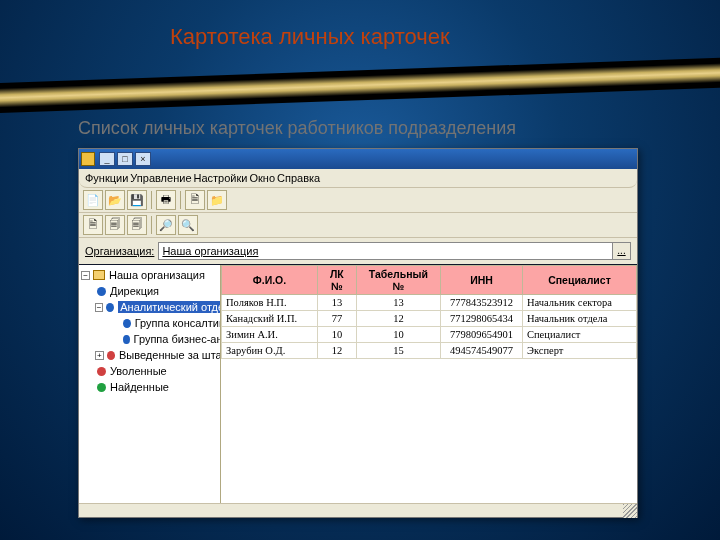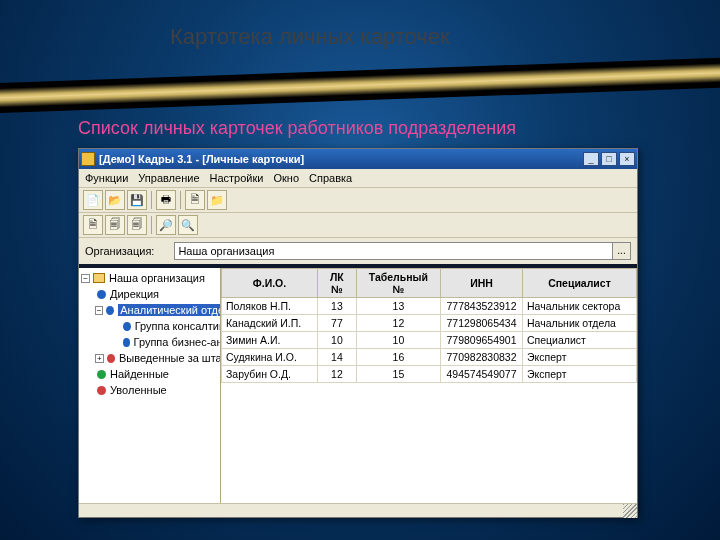--- a/index.html
+++ b/index.html
@@ -8,34 +8,34 @@
     width: 720px;
     height: 540px;
     background: radial-gradient(ellipse at 50% 30%, #1a5a9a 0%, #0a3a6a 40%, #001a3a 100%);
     font-family: Tahoma, Arial, sans-serif;
     overflow: hidden;
     position: relative;
   }
   .title-strip {
     position: absolute;
     top: 24px; left: 170px;
-    color: #404040;
+    color: #c2410c;
     font-size: 22px;
   }
   .gold-ribbon {
     position: absolute;
     top: 70px; left: -40px;
     width: 820px; height: 30px;
     background: linear-gradient(180deg,#000 0,#000 18%,#c8b060 40%,#e8d088 50%,#c8b060 60%,#000 82%,#000 100%);
     transform: skewY(-2deg);
   }
   .subtitle {
     position: absolute;
     top: 118px; left: 78px;
-    color: #ec4899;
+    color: #737373;
     font-size: 18px;
   }
   
   .window {
     position: absolute;
     top: 148px; left: 78px;
     width: 560px; height: 370px;
     background: #ece9d8;
     border: 1px solid #777;
     box-shadow: 2px 2px 8px rgba(0,0,0,.5);
@@ -48,60 +48,59 @@
     background: linear-gradient(180deg,#2a6bc0 0%,#1a4a90 100%);
     color: #fff;
     display: flex;
     align-items: center;
     padding: 0 2px;
   }
   .titlebar .icon { width: 14px; height: 14px; background:#f0c040; border:1px solid #806000; margin-right:4px; }
   .titlebar .t { flex:1; font-weight:bold; font-size:11px; }
   .titlecontrols { display:flex; gap:2px; }
   .titlebtn { width:16px; height:14px; background:#cfe0f5; border:1px solid #2a4a80; display:flex; align-items:center; justify-content:center; font-size:9px; color:#222; cursor:pointer; }
-  .menubar { display:flex; gap:10px; padding:3px 6px; border-bottom:1px solid #c8c0a8; background:#ece9d8; }
+  .menubar { display:flex; gap:2px; padding:3px 6px; border-bottom:1px solid #c8c0a8; background:#ece9d8;border-radius:8px; }
   .menuitem { cursor:default; }
   .toolbar { display:flex; gap:2px; padding:2px 4px; border-bottom:1px solid #c8c0a8; background:#ece9d8; align-items:center; }
   .tbtn { width:20px; height:20px; border:1px solid #b0a880; background:#f5f2e0; display:flex; align-items:center; justify-content:center; font-size:11px; cursor:pointer; }
   .tsep { width:1px; height:18px; background:#b0a880; margin:0 2px; }
-  .orgrow { display:flex; align-items:center; padding:4px 6px; border-bottom:4px solid #0f172a; gap:20px; }
+  .orgrow { display:flex; align-items:center; padding:4px 6px; border-bottom:1px solid #0f172a; gap:4px;text-decoration:underline; }
   .orgrow label { white-space:nowrap; }
   .orgfield { flex:1; display:flex; }
   .orgfield input { flex:1; border:1px solid #888; padding:1px 3px; font-size:11px; height:18px; }
   .orgpick { width:18px; height:18px; border:1px solid #888; border-left:none; background:#ece9d8; text-align:center; cursor:pointer; font-size:10px; line-height:16px; }
   .content { flex:1; display:flex; min-height:0; background:#fff; }
   .tree { width:142px; border-right:1px solid #b0a880; overflow:auto; background:#fff; padding:2px 0; font-size:11px; }
   .tnode { display:flex; align-items:center; height:16px; padding-left:2px; cursor:default; white-space:nowrap; }
   .tnode .sq { width:9px; height:9px; border:1px solid #888; display:inline-flex; align-items:center; justify-content:center; font-size:8px; margin-right:3px; line-height:7px; }
   .tnode .ci { width:9px; height:9px; border-radius:50%; margin-right:4px; display:inline-block; }
   .tnode .fo { width:12px; height:10px; background:#f5d070; border:1px solid #a07000; margin-right:4px; }
   .tnode .lbl { overflow:hidden; text-overflow:clip; }
   .tnode.sel .lbl { background:#2a60c0; color:#fff; padding:0 2px; }
   .ind1 { padding-left:16px; }
   .ind2 { padding-left:18px; }
   .ind3 { padding-left:44px; }
   .grid { flex:1; overflow:auto; background:#fff; position:relative; }
   table { border-collapse:collapse; width:100%; font-size:10.5px; }
-  th { background:#e5e5e5; border:1px solid #c0b898; padding:2px 12px; font-weight:bold; text-align:center; height:18px; }
-  td { border:1px solid #d8d4c0; padding:2px 4px; height:16px; white-space:nowrap; }
+  th { background:#fca5a5; border:1px solid #c0b898; padding:2px 12px; font-weight:bold; text-align:center; height:18px; }
+  td { border:1px solid #d8d4c0; padding:2px 4px; height:16px; white-space:nowrap;font-family:Liberation Serif, serif; }
   td.num { text-align:center; }
   .statusbar { height:14px; background:#ece9d8; border-top:1px solid #c8c0a8; display:flex; }
   .scorner { width:14px; height:14px; margin-left:auto; background:repeating-linear-gradient(135deg,#999 0,#999 1px,#ece9d8 1px,#ece9d8 3px); }
 </style>
 </head>
 <body>
 
 <div class="title-strip">Картотека личных карточек</div>
 <div class="gold-ribbon"></div>
 <div class="subtitle">Список личных карточек работников подразделения</div>
 
 <div class="window">
   <div class="titlebar">
     <span class="icon"></span>
-    <span class="t">[Демо] Кадры 3.1 - [Личные карточки]</span>
     <div class="titlecontrols">
       <div class="titlebtn">_</div>
       <div class="titlebtn">□</div>
       <div class="titlebtn">×</div>
     </div>
   </div>
 
   <div class="menubar">
     <span class="menuitem">Функции</span>
     <span class="menuitem">Управление</span>
@@ -161,26 +160,26 @@
       <div class="tnode ind3">
         <span class="ci" style="background:#2060c0"></span>
         <span class="lbl">Группа бизнес-анализа</span>
       </div>
       <div class="tnode ind1">
         <span class="sq">+</span>
         <span class="ci" style="background:#d04040"></span>
         <span class="lbl">Выведенные за штат</span>
       </div>
       <div class="tnode ind2">
+        <span class="ci" style="background:#d04040"></span>
+        <span class="lbl">Уволенные</span>
+      </div>
+      <div class="tnode ind2">
         <span class="ci" style="background:#20a040"></span>
         <span class="lbl">Найденные</span>
-      </div>
-      <div class="tnode ind2">
-        <span class="ci" style="background:#d04040"></span>
-        <span class="lbl">Уволенные</span>
       </div>
     </div>
 
     <div class="grid">
       <table>
         <thead>
           <tr>
             <th style="width:96px">Ф.И.О.</th>
             <th style="width:36px">ЛК №</th>
             <th style="width:72px">Табельный №</th>
@@ -204,27 +203,20 @@
               <td>Начальник отдела</td>
             </tr>
             <tr>
               <td>Зимин А.И.</td>
               <td class="num">10</td>
               <td class="num">10</td>
               <td class="num">779809654901</td>
               <td>Специалист</td>
             </tr>
             <tr>
-              <td>Судякина И.О.</td>
-              <td class="num">14</td>
-              <td class="num">16</td>
-              <td class="num">770982830832</td>
-              <td>Эксперт</td>
-            </tr>
-            <tr>
               <td>Зарубин О.Д.</td>
               <td class="num">12</td>
               <td class="num">15</td>
               <td class="num">494574549077</td>
               <td>Эксперт</td>
             </tr>
           </tbody>
       </table>
     </div>
   </div>

